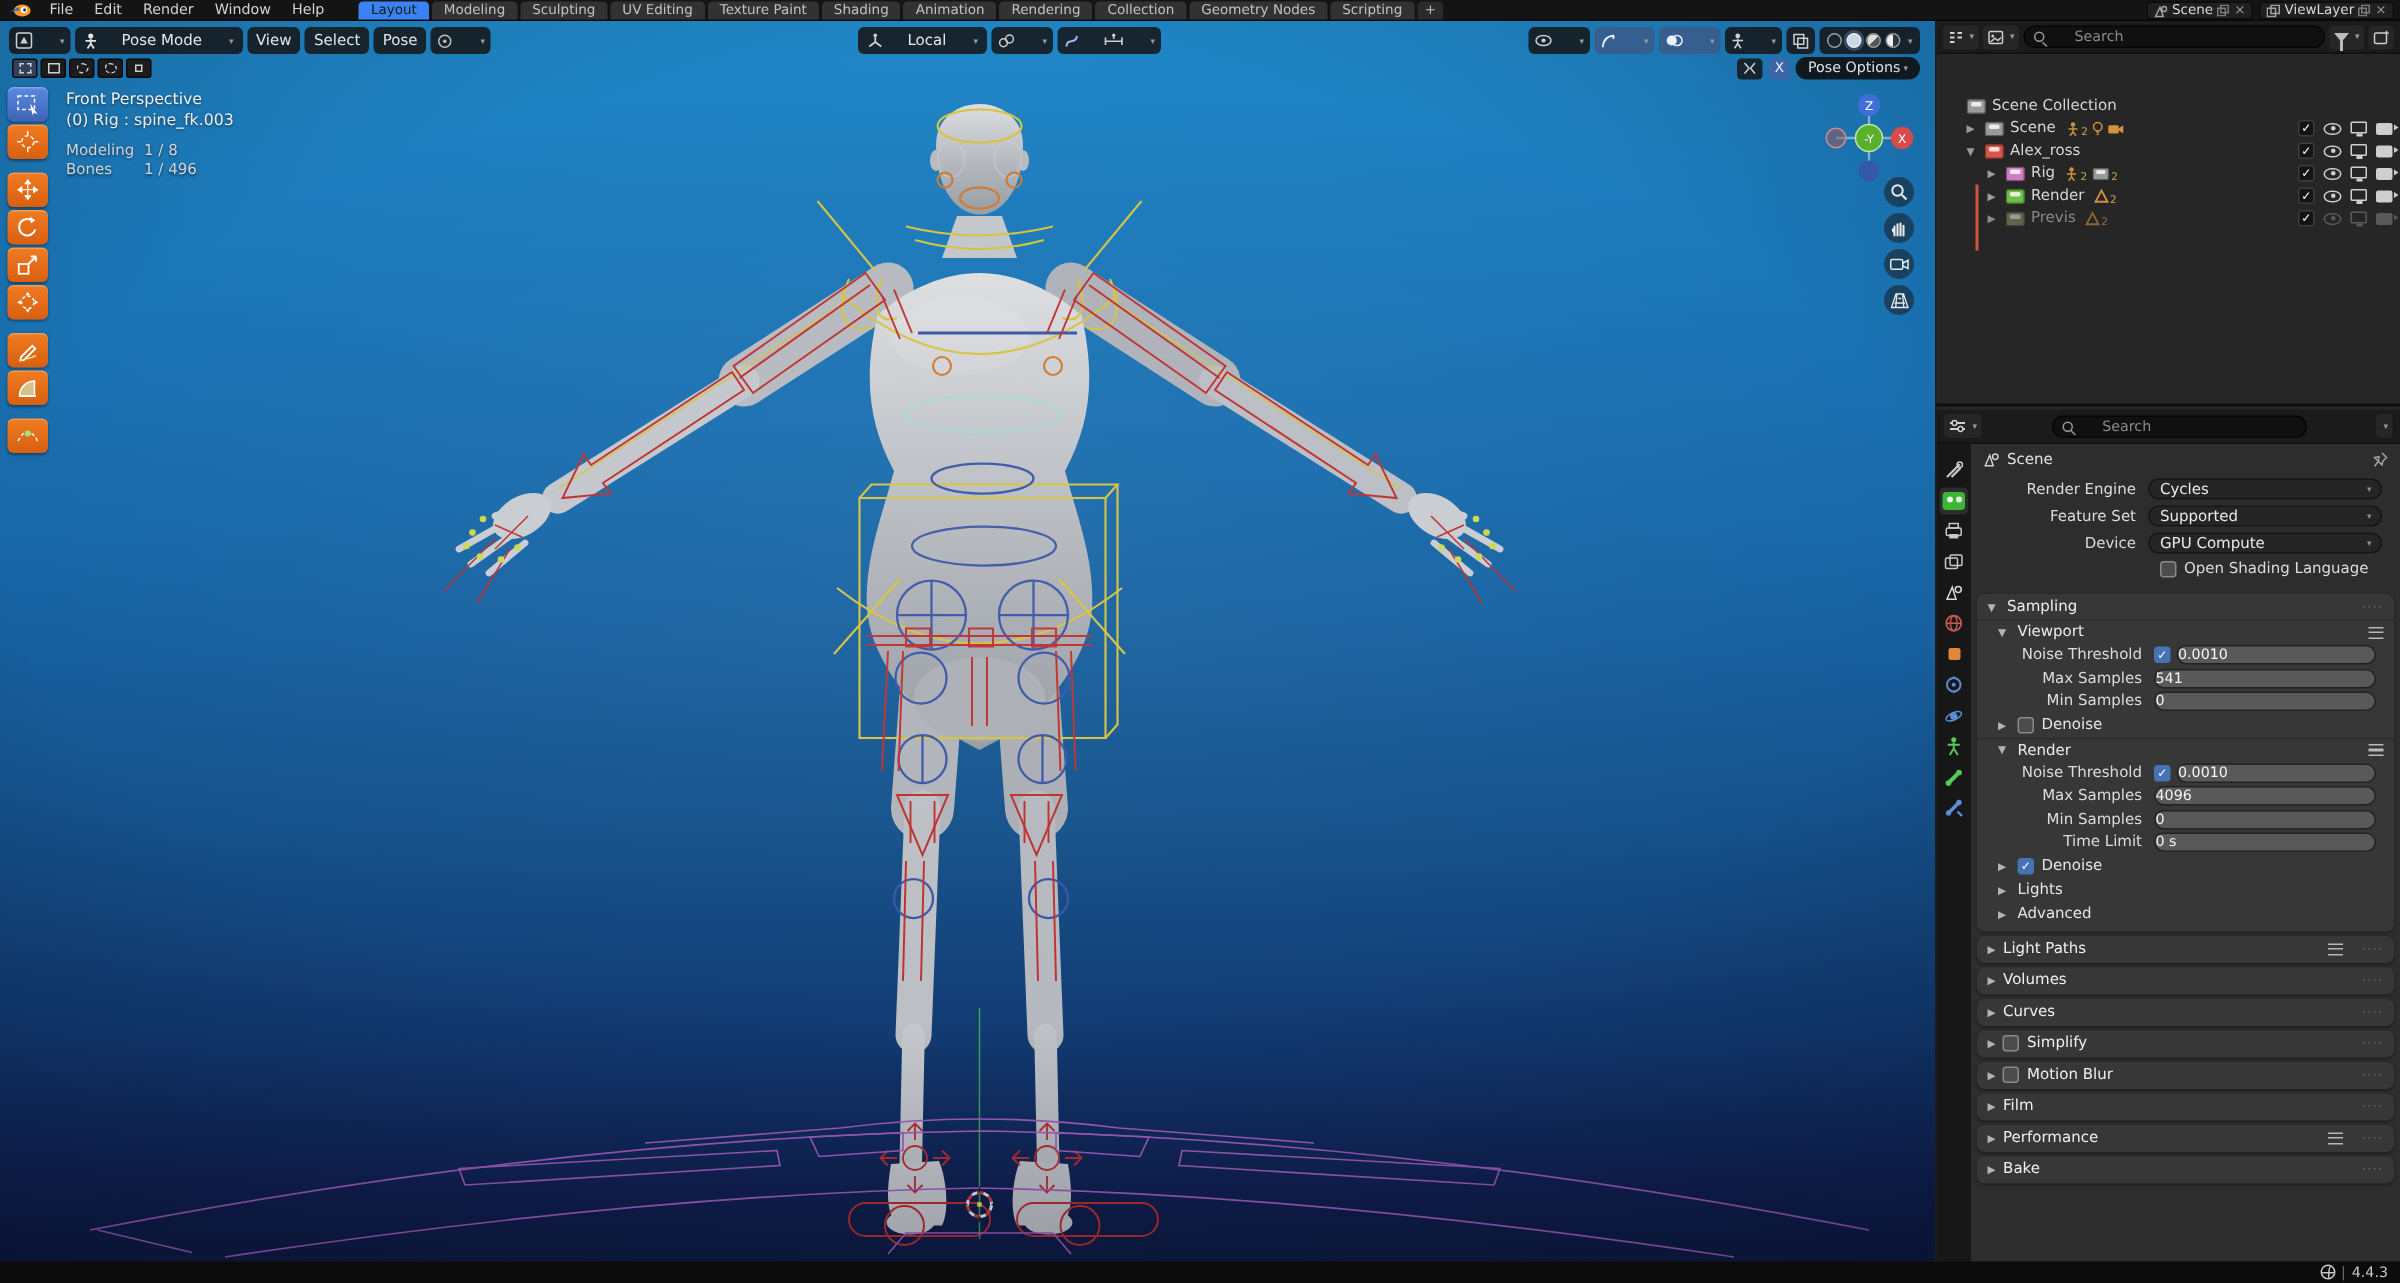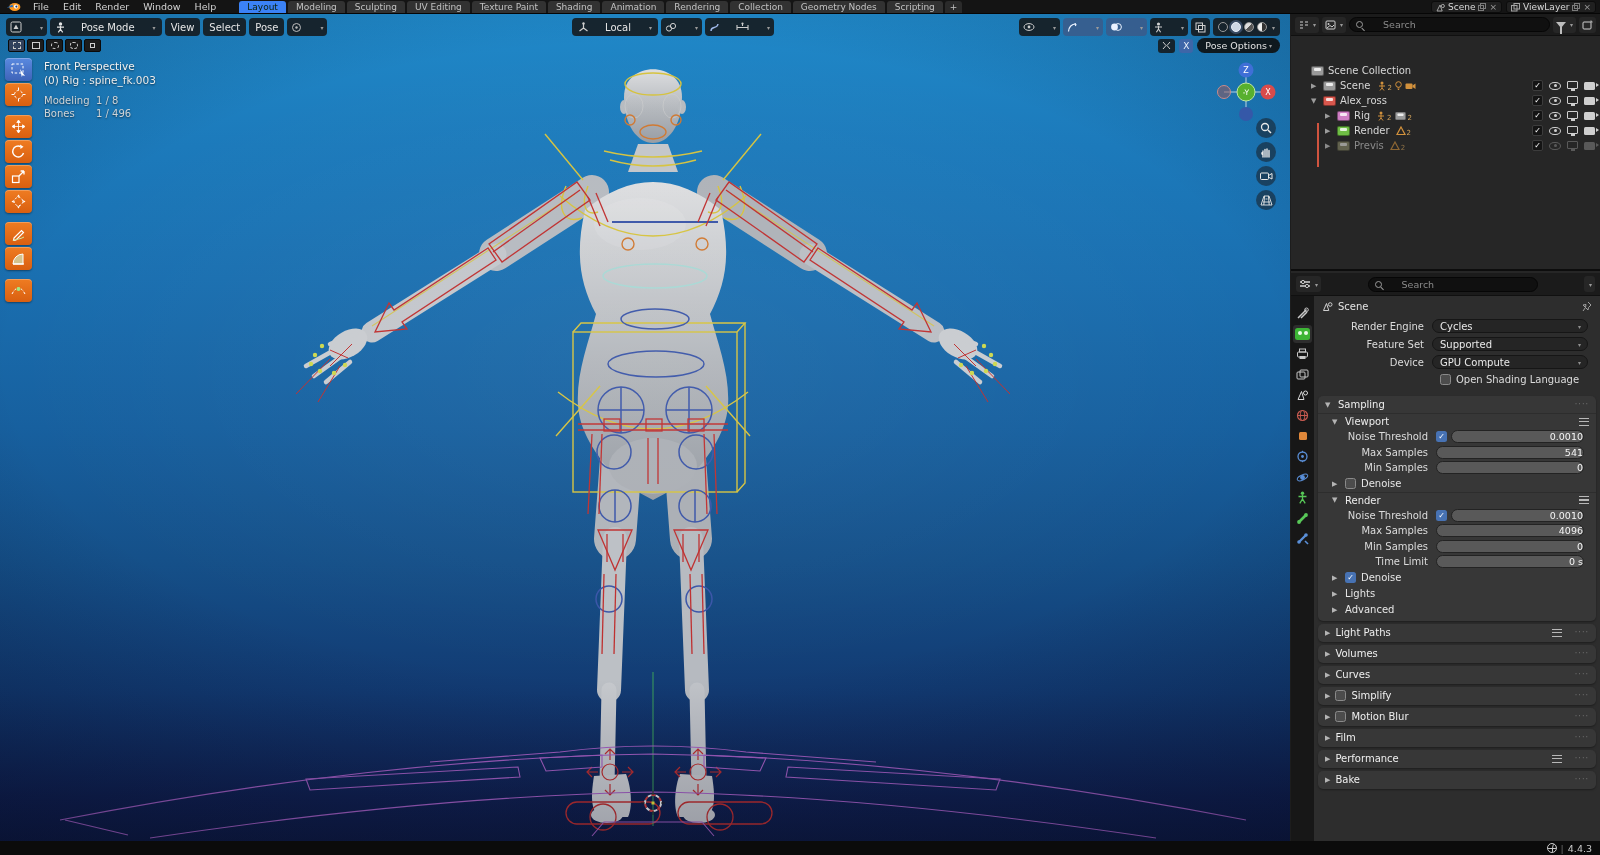--- a/index.html
+++ b/index.html
@@ -134,21 +134,21 @@
   .panel { background:#373737; border-radius:5px; margin:3px 4px 0 4px; box-shadow:0 1px 2px rgba(0,0,0,.35); overflow:hidden; }
   .ph { display:flex; align-items:center; height:17px; padding:0 7px; gap:5px; font-size:10px; color:#efefef; }
   .ph .caret, .sph .caret, .crow .caret, .denrow .caret { font-size:7px; color:#b4b4b4; width:8px; flex:none; }
   .grip { margin-left:auto; color:#6e6e6e; font-size:8px; letter-spacing:1px; }
   .i-list { margin-left:auto; width:10px; height:8px; border-top:1.6px solid #b8b8b8; border-bottom:1.6px solid #b8b8b8; position:relative; }
   .i-list::after { content:""; position:absolute; left:0; top:2.2px; width:10px; height:1.6px; background:#b8b8b8; }
   .i-list.push { margin-left:auto; margin-right:4px; }
   .sph { display:flex; align-items:center; height:16px; padding:0 7px 0 14px; gap:5px; font-size:10px; color:#ececec; border-top:1px solid rgba(0,0,0,.18); }
   .prow { display:flex; align-items:center; height:15.5px; padding-right:12px; }
   .prow .plabel { flex:0 0 118px; }
-  .pfield { flex:1; height:13px; background:#595959; border:1px solid #232323; border-radius:8px; display:flex; align-items:center; justify-content:flex-end; font-size:9.5px; color:#f5f5f5; }
+  .pfield { flex:1; height:13px; background:#595959; border:1px solid #232323; border-radius:8px; display:flex; align-items:center; justify-content:flex-start; font-size:9.5px; color:#f5f5f5; }
   .prow .cb { margin-right:4px; }
   .denrow, .crow { display:flex; align-items:center; height:16px; padding:0 7px 0 14px; gap:5px; font-size:10px; color:#e6e6e6; }
   .crow { padding-left:14px; }
   .spacer6 { height:5px; } .spacer3 { height:3px; }
   .cpanel { display:flex; align-items:center; height:18px; padding:0 7px; gap:5px; font-size:10px; color:#efefef; }
 
   
   .statusbar { position:absolute; left:0; top:841px; width:1600px; height:14px; background:#0b0b0b; display:flex; align-items:center; }
   .sb-right { margin-left:auto; display:flex; align-items:center; gap:4px; padding-right:8px; color:#c9c9c9; font-size:9.5px; }
   .globe { width:10px; height:10px; border:1px solid #c9c9c9; border-radius:50%; position:relative; overflow:hidden; }

